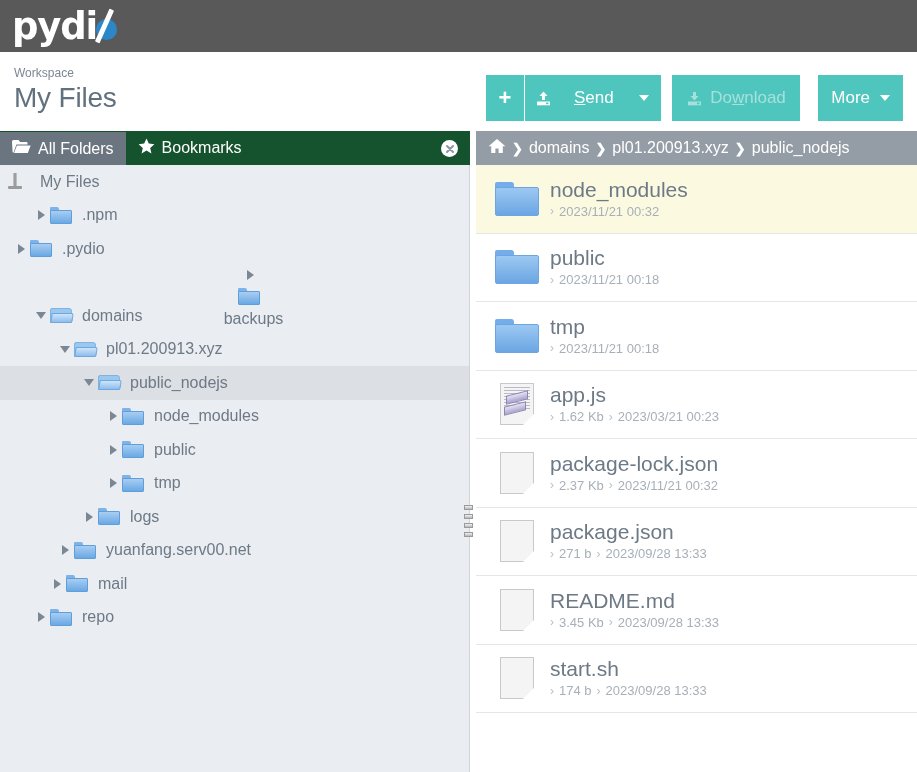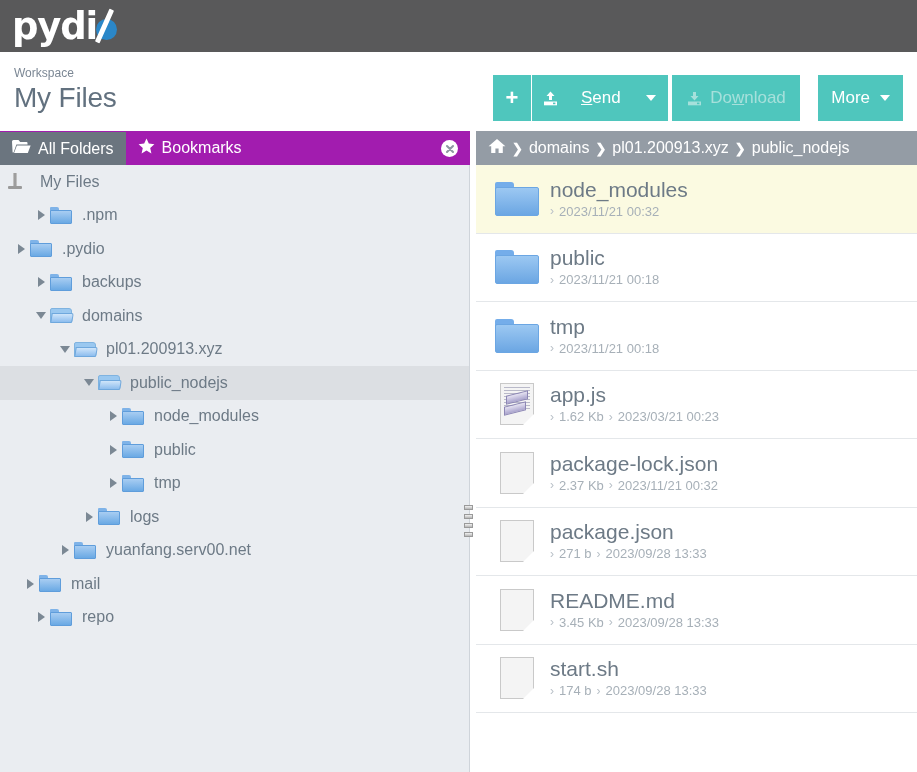--- a/index.html
+++ b/index.html
@@ -60,38 +60,38 @@
     display: inline-flex; align-items: center; justify-content: center;
     height: 46px; background: #4fc6bd; color: #ffffff;
     font-size: 17px; border: none; cursor: pointer;
     vertical-align: top;
   }
   .btn.plus { width: 39px; font-size: 22px; font-weight: bold; border-right: 1px solid #ffffff; }
   .btn.send { padding: 0 12px 0 10px; gap: 22px; }
   .btn-split { display: inline-block; vertical-align: top; }
   .btn.download {
     padding: 0 14px; gap: 7px; margin-right: 14px;
-    color: #a6e0db; cursor: default;
+    color: #a6e0db; cursor: default; margin-left: 7px;
   }
   .btn.more { padding: 0 13px; gap: 7px; margin-right: 14px; }
   .u { text-decoration: underline; }
   .caret {
     display: inline-block; width: 0; height: 0;
     border-left: 5px solid transparent; border-right: 5px solid transparent;
     border-top: 6px solid currentColor; margin-left: 3px;
   }
   .ico-upload, .ico-download { display:inline-block; width:17px; height:17px; }
 
   
   .tabrow {
     position: absolute; left: 0; top: 131px; width: 917px; height: 34px;
   }
   .tabs-left {
     position: absolute; left: 0; top: 0; width: 470px; height: 48px;
-    background: #a21caf;
+    background: #14532d;
     text-decoration: underline;
   }
   .tab {
     display: inline-flex; align-items: center; gap: 7px; height: 34px;
     padding: 0 12px; color: #ffffff; font-size: 16px; cursor: pointer;
   }
   .tab.active { background: #6b757f; }
   .tab-close {
     position: absolute; right: 12px; top: 9px;
     width: 17px; height: 17px; border-radius: 50%;
@@ -365,21 +365,21 @@
             <i></i>
           </span>
           <span class="fold">
             <span class="f-closed">
               <span class="tab2"></span>
               <span class="body"></span>
             </span>
           </span>
           <span class="tree-label">.pydio</span>
         </div>
-        <div class="tree-row" style="padding-left: 32px;">
+        <div class="tree-row" style="padding-left: 32px; flex-direction: column;">
           <span class="twisty">
             <i></i>
           </span>
           <span class="fold">
             <span class="f-closed">
               <span class="tab2"></span>
               <span class="body"></span>
             </span>
           </span>
           <span class="tree-label">backups</span>
@@ -473,21 +473,21 @@
             <i></i>
           </span>
           <span class="fold">
             <span class="f-closed">
               <span class="tab2"></span>
               <span class="body"></span>
             </span>
           </span>
           <span class="tree-label">yuanfang.serv00.net</span>
         </div>
-        <div class="tree-row" style="padding-left: 21px;">
+        <div class="tree-row" style="padding-left: 48px;">
           <span class="twisty">
             <i></i>
           </span>
           <span class="fold">
             <span class="f-closed">
               <span class="tab2"></span>
               <span class="body"></span>
             </span>
           </span>
           <span class="tree-label">mail</span>

